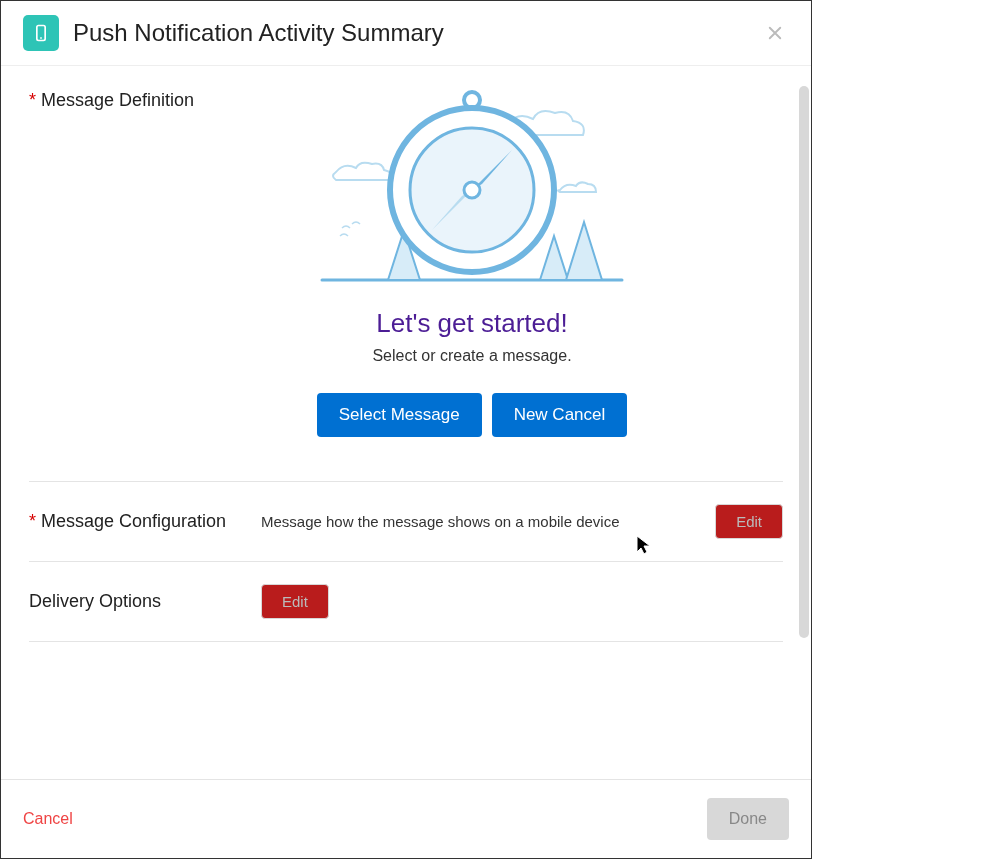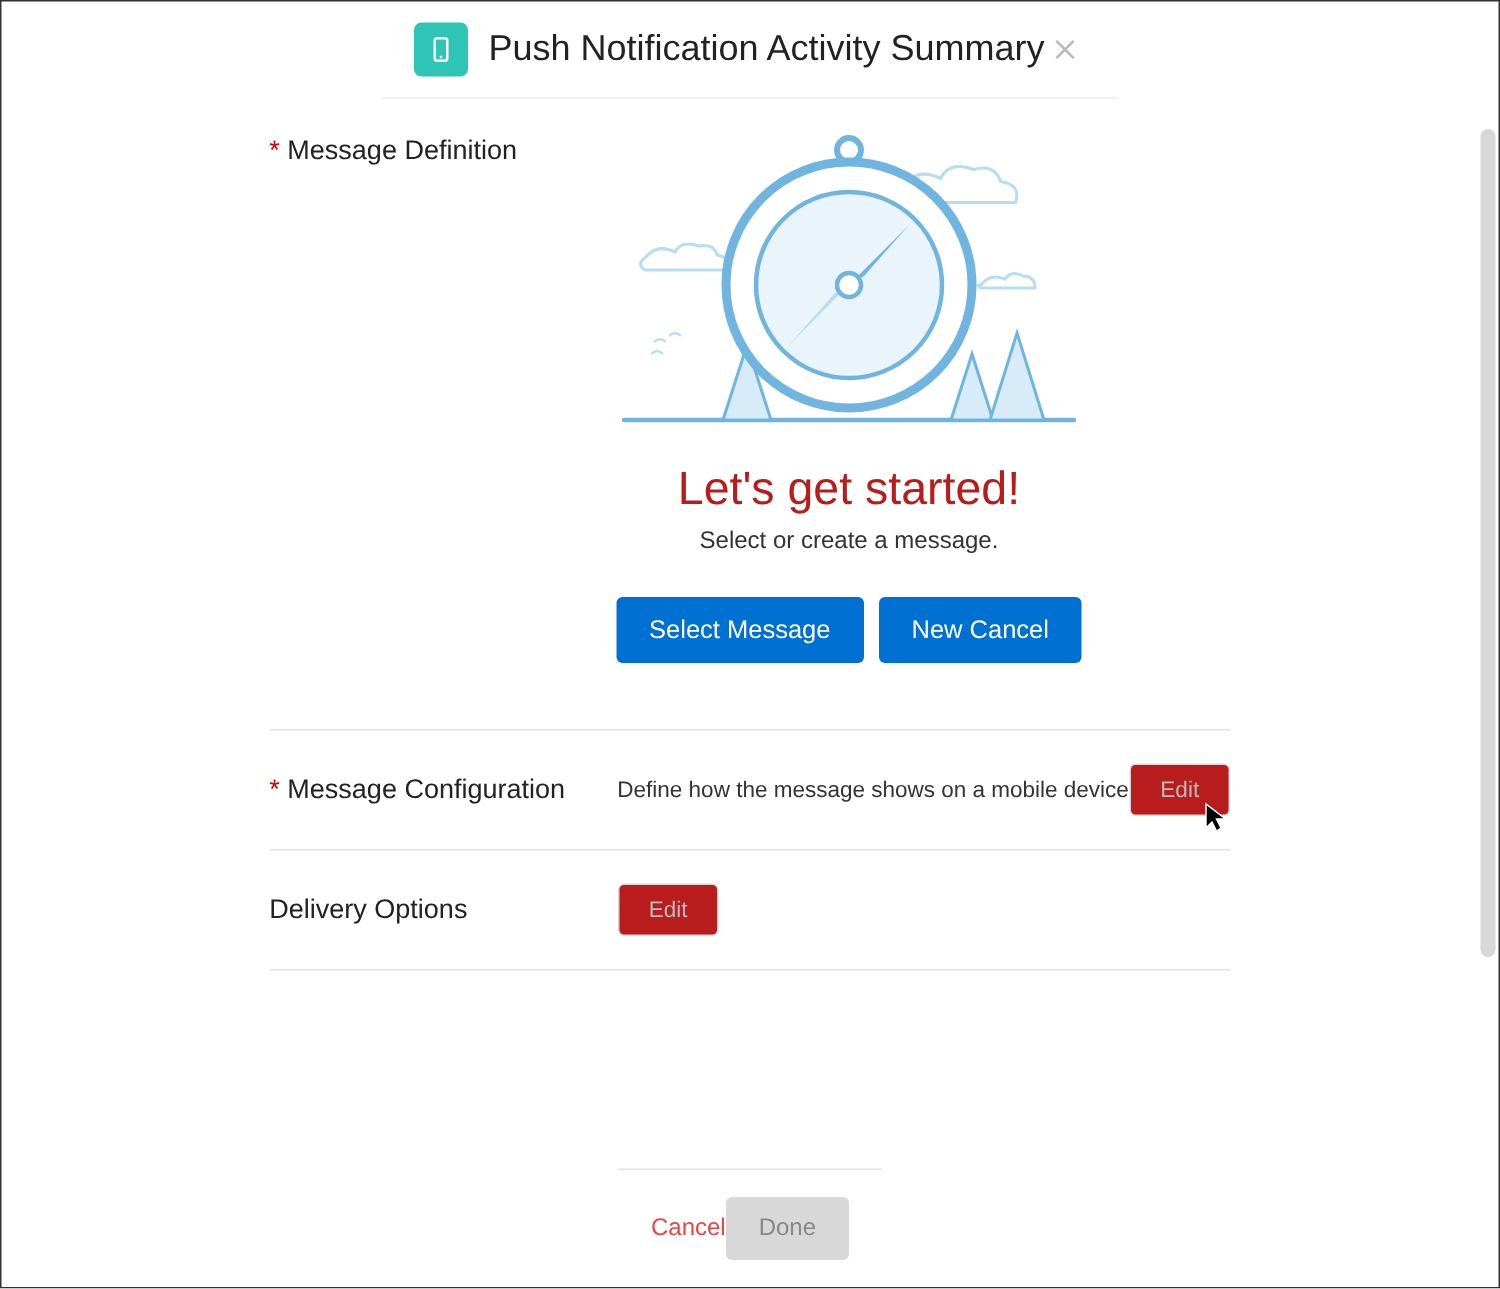--- a/index.html
+++ b/index.html
@@ -1,34 +1,34 @@
 <!DOCTYPE html>
 <html><head>
 <meta charset="utf-8">
 <style>
   * { box-sizing: border-box; margin: 0; padding: 0; }
   html, body { width: 1000px; height: 859px; font-family: -apple-system, BlinkMacSystemFont, "Segoe UI", Arial, sans-serif; background: #fff; }
-  .modal { width: 1000px; height: 859px; border: 1px solid #333; display: flex; flex-direction: column; position: relative; align-items: center; }
+  .modal { width: 812px; height: 859px; border: 1px solid #333; display: flex; flex-direction: column; position: relative; }
   .header { display: flex; align-items: center; padding: 14px 22px; border-bottom: 1px solid #eee; }
   .header-icon { width: 36px; height: 36px; background: #2ec4b6; border-radius: 5px; display: flex; align-items: center; justify-content: center; margin-right: 14px; }
   .header-title { font-size: 24px; color: #222; font-weight: 400; }
   .close-btn { margin-left: auto; width: 28px; height: 28px; display: flex; align-items: center; justify-content: center; cursor: pointer; color: #bbb; }
   .close-btn svg { width: 18px; height: 18px; }
-  .body { flex: 1; overflow: hidden; position: relative; padding: 0 12px; }
+  .body { flex: 1; overflow: hidden; position: relative; padding: 0 28px; }
   .scrollbar { position: absolute; right: 2px; top: 85px; width: 10px; height: 552px; background: #d8d8d8; border-radius: 5px; }
   .section { padding: 22px 0; border-bottom: 1px solid #e4e4e4; }
   .section:last-child { border-bottom: none; }
   .section-row { display: flex; align-items: center; }
   .section-label { font-size: 18px; color: #222; width: 232px; flex-shrink: 0; }
   .required::before { content: "* "; color: #d60000; }
   .section-desc { font-size: 15px; color: #333; flex: 1; }
   .edit-btn { border: 1px solid #d8d8d8; background: #b91c1c; color: #bbb; font-size: 15px; padding: 8px 20px; border-radius: 4px; cursor: not-allowed; }
   .illus-wrap { margin-top: -8px; display: flex; flex-direction: column; align-items: center; }
   .illus { width: 320px; height: 210px; margin-bottom: 18px; }
-  .get-started-title { font-size: 31px; color: #b91c1c; font-weight: 400; margin-bottom: 8px; }
+  .get-started-title { font-size: 26px; color: #4c1d95; font-weight: 400; margin-bottom: 8px; }
   .get-started-sub { font-size: 16px; color: #333; margin-bottom: 28px; }
   .btn-row { display: flex; gap: 10px; margin-bottom: 16px; }
   .primary-btn { background: #0070d2; color: #fff; border: none; font-size: 17px; padding: 12px 22px; border-radius: 4px; cursor: pointer; }
   .cursor-arrow { position: absolute; left: 634px; top: 468px; pointer-events: none; }
   .footer { border-top: 1px solid #e4e4e4; padding: 18px 22px; display: flex; align-items: center; }
   .cancel-link { color: #ef4444; font-size: 16px; cursor: pointer; }
   .done-btn { margin-left: auto; background: #d8d8d8; color: #888; border: none; font-size: 16px; padding: 12px 22px; border-radius: 4px; cursor: not-allowed; }
   .def-section { display: flex; padding-top: 22px; padding-bottom: 28px; border-bottom: 1px solid #e4e4e4; }
   .def-section .section-label { padding-top: 2px; }
   .def-section .illus-wrap { flex: 1; margin-left: -100px; }
@@ -85,21 +85,21 @@
         <div class="btn-row">
           <button class="primary-btn">Select Message</button>
           <button class="primary-btn">New Cancel</button>
         </div>
       </div>
     </div>
 
     <div class="section">
       <div class="section-row">
         <div class="section-label required">Message Configuration</div>
-        <div class="section-desc">Define how the message shows on a mobile device</div>
+        <div class="section-desc">Message how the message shows on a mobile device</div>
         <button class="edit-btn">Edit</button>
       </div>
     </div>
 
     <div class="section">
       <div class="section-row">
         <div class="section-label">Delivery Options</div>
         <button class="edit-btn">Edit</button>
       </div>
     </div>

